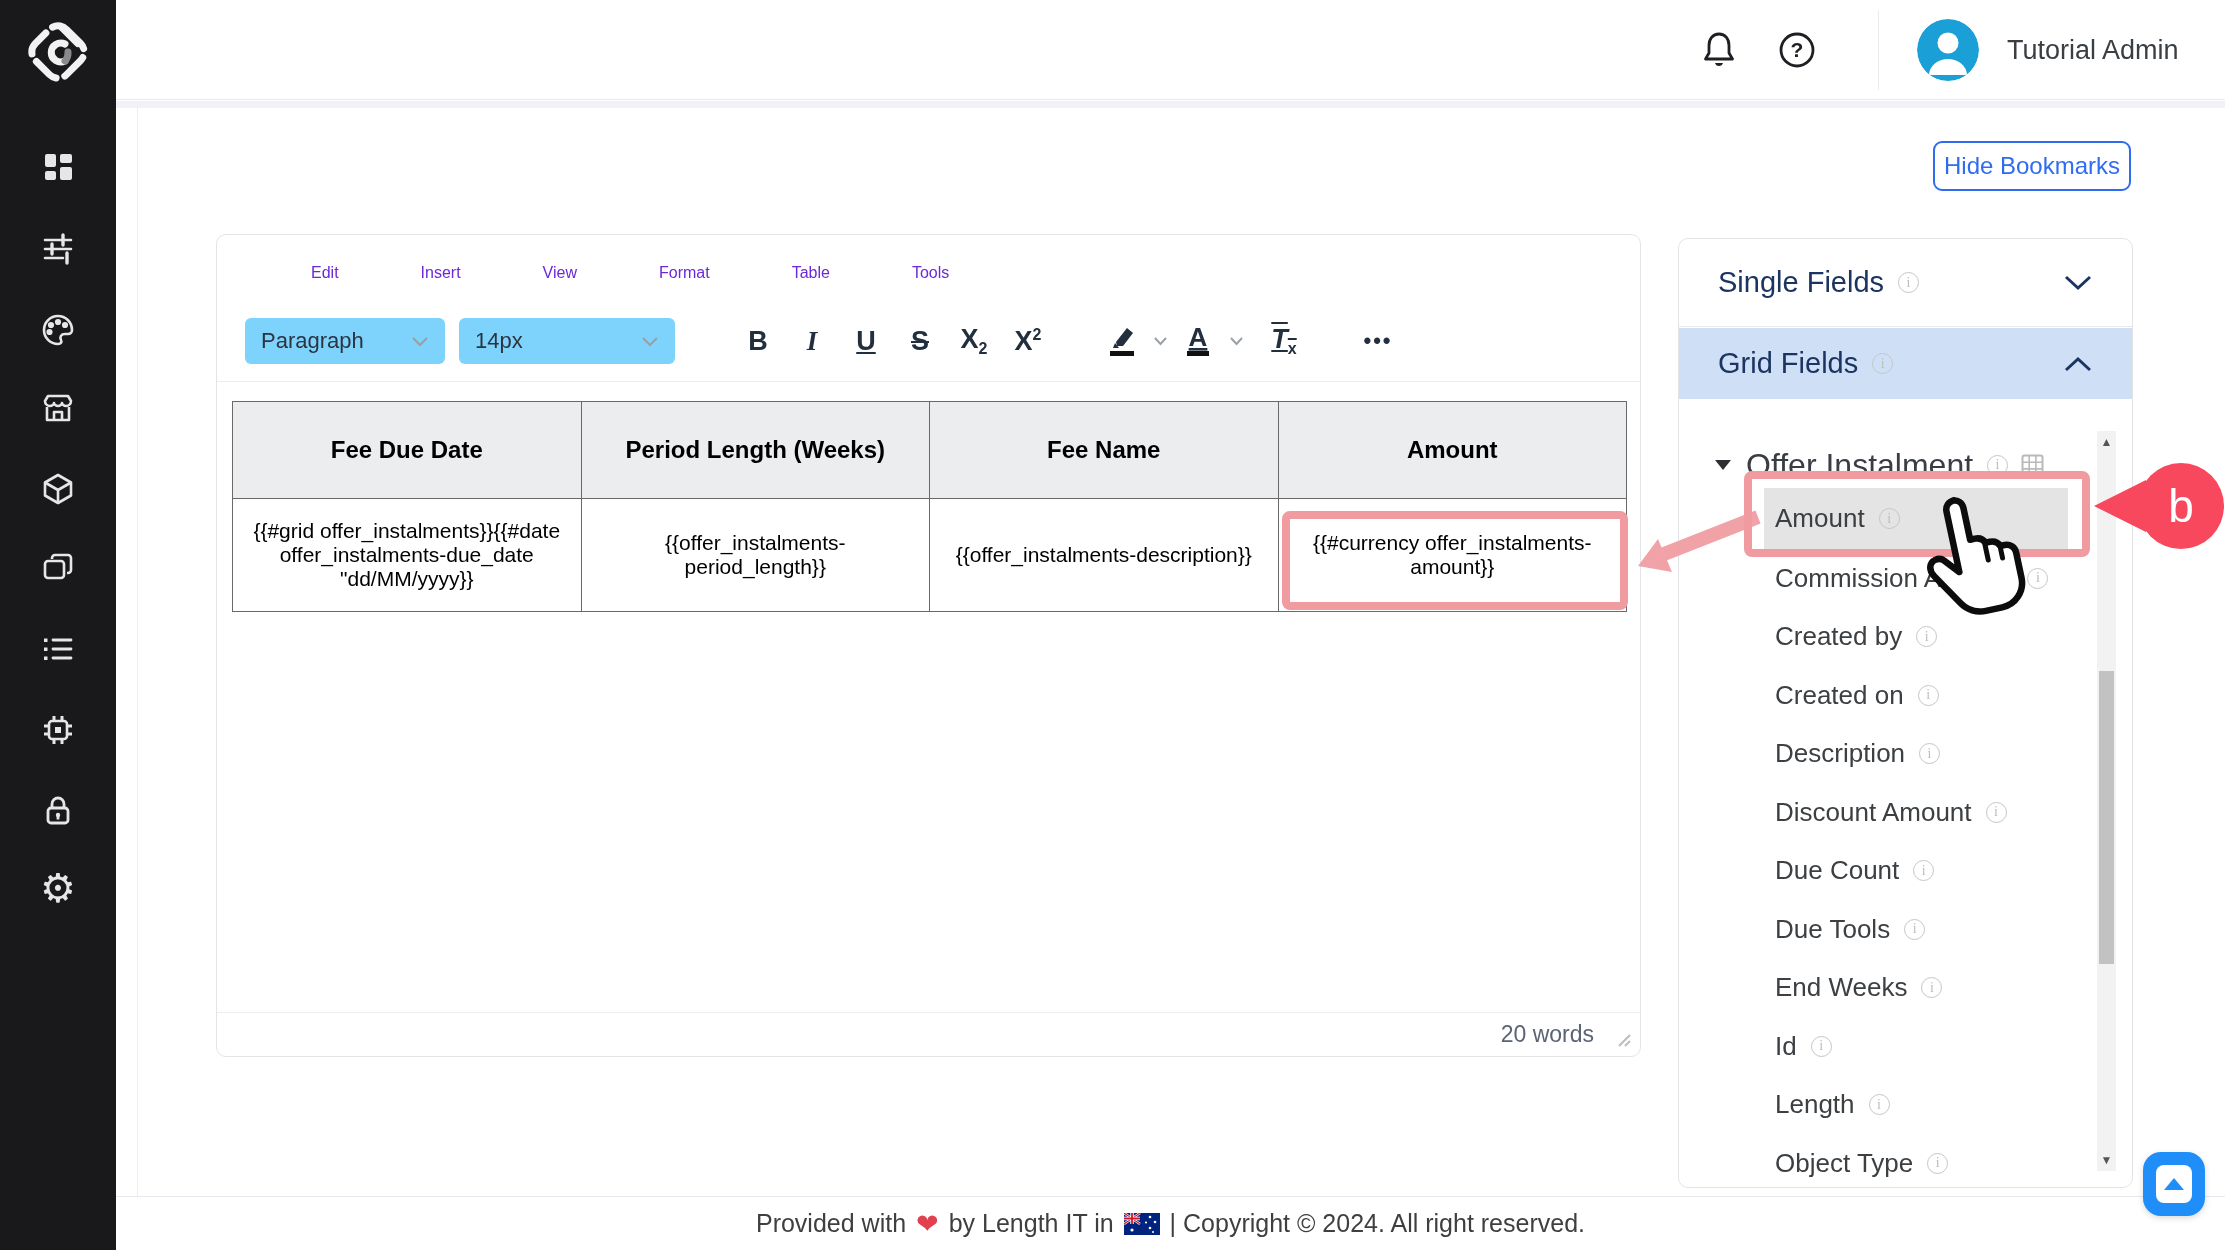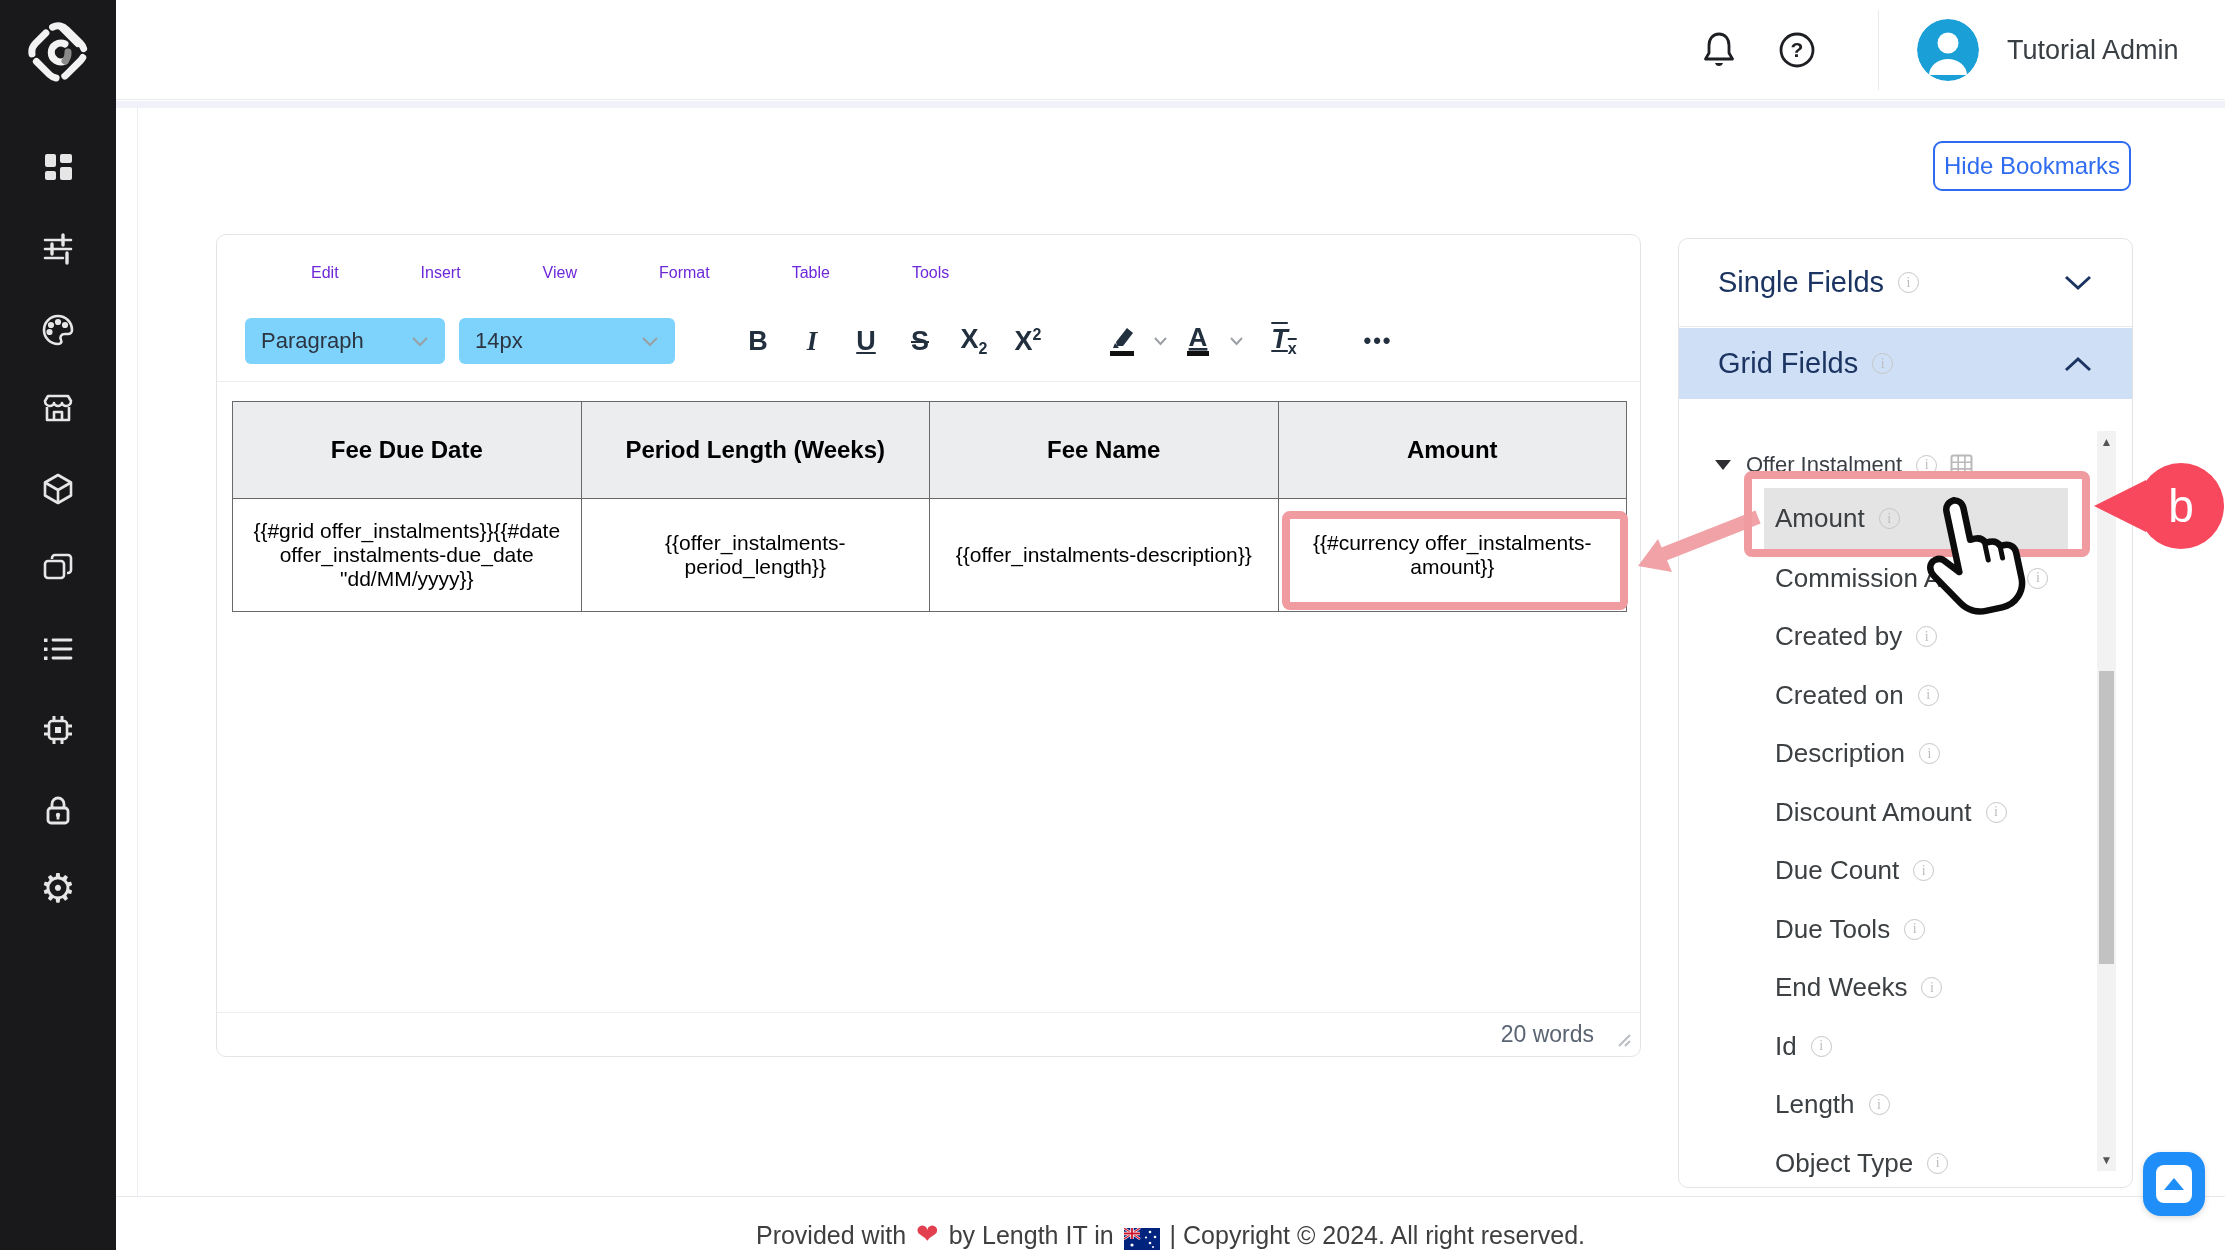--- a/index.html
+++ b/index.html
@@ -53,33 +53,33 @@
   
   #fields-panel { position:absolute; left:1678px; top:238px; width:455px; height:950px; border:1px solid #e4e4e8; border-radius:10px; background:#fff; overflow:hidden; }
   .panel-header { position:absolute; left:0; width:453px; display:flex; align-items:center; padding:0 40px 0 39px; cursor:pointer; }
   .panel-header .ph-label { font-size:29px; color:#1c3461; }
   .panel-header .chev { margin-left:auto; }
   #single-fields-header { top:0; height:88px; border-bottom:1px solid #e9e9e9; }
   #grid-fields-header { top:89px; height:71px; background:#cfe0f6; }
   #tree { position:absolute; left:0; top:203px; width:420px; }
   #group-row { height:46px; display:flex; align-items:center; padding-left:36px; cursor:pointer; }
   .caret-down { width:0; height:0; border-left:8px solid transparent; border-right:8px solid transparent; border-top:10px solid #2f2f33; margin-right:15px; }
-  #group-row .g-label { font-size:22px; color:#3a3e44; }
+  #group-row .g-label { font-size:32px; color:#3a3e44; }
   .tree-item { height:58.5px; display:flex; align-items:center; padding-left:96px; font-size:26px; color:#3c4043; cursor:pointer; }
   .tree-item.hl { margin-left:85px; padding-left:11px; width:304px; background:#e4e4e4; height:61px; }
   .info-icon { width:21px; height:21px; border:1.5px solid #c6c6c6; border-radius:50%; margin-left:14px; display:inline-flex; align-items:center; justify-content:center; flex:0 0 auto; }
   .info-icon::after { content:"i"; font-size:14px; color:#bdbdbd; font-family:"Liberation Serif", serif; }
   
   #panel-scroll { position:absolute; left:418px; top:192px; width:19px; height:740px; background:#f2f2f2; }
   #panel-scroll .sb-arrow { position:absolute; left:0; width:19px; height:22px; display:flex; align-items:center; justify-content:center; font-size:12px; color:#555; cursor:pointer; }
   #panel-thumb { position:absolute; left:2px; top:240px; width:15px; height:293px; background:#c2c2c2; cursor:grab; }
 
   
   #footer-line { position:absolute; left:116px; top:1196px; width:2109px; height:1px; background:#e8e8ee; }
-  #footer { position:absolute; left:116px; top:1197px; width:2109px; height:53px; display:flex; align-items:flex-end; justify-content:center; gap:10px; font-size:25px; color:#3f3f3f; }
+  #footer { position:absolute; left:116px; top:1197px; width:2109px; height:53px; display:flex; align-items:center; justify-content:center; gap:10px; font-size:25px; color:#3f3f3f; }
   #heart { color:#e2404f; font-size:27px; }
 
   
   .pink-box { position:absolute; border:8px solid #ef9ba0; border-radius:8px; z-index:50; pointer-events:none; }
   #anno-cell-box { left:1282px; top:511px; width:346px; height:99px; }
   #anno-item-box { left:1744px; top:471px; width:346px; height:86px; }
   #anno-arrow { position:absolute; left:1600px; top:480px; z-index:49; pointer-events:none; }
   #anno-badge { position:absolute; left:2088px; top:460px; z-index:55; pointer-events:none; }
   #hand-cursor { position:absolute; left:1908px; top:492px; z-index:60; pointer-events:none; }
 

